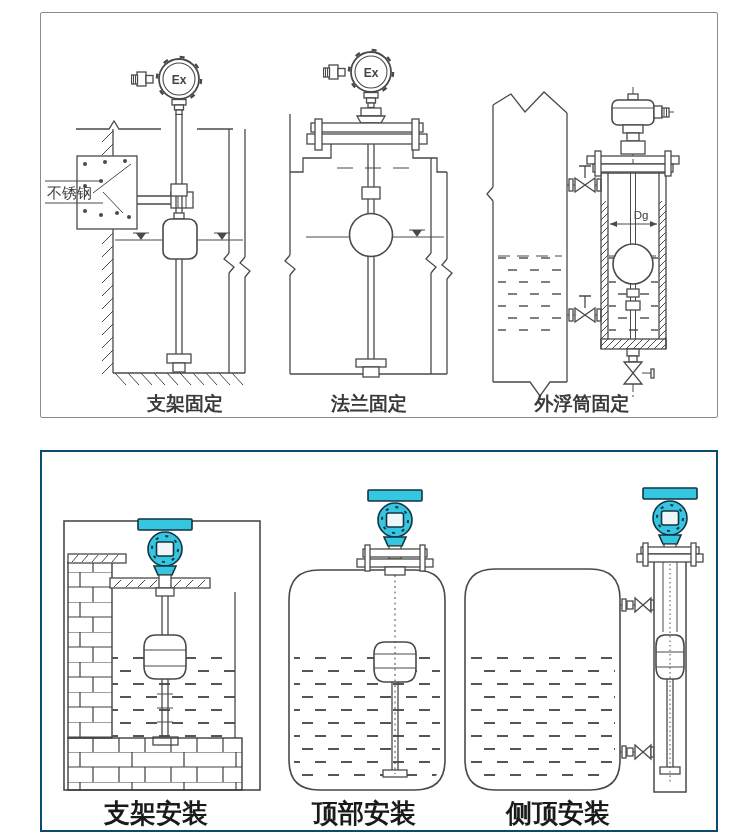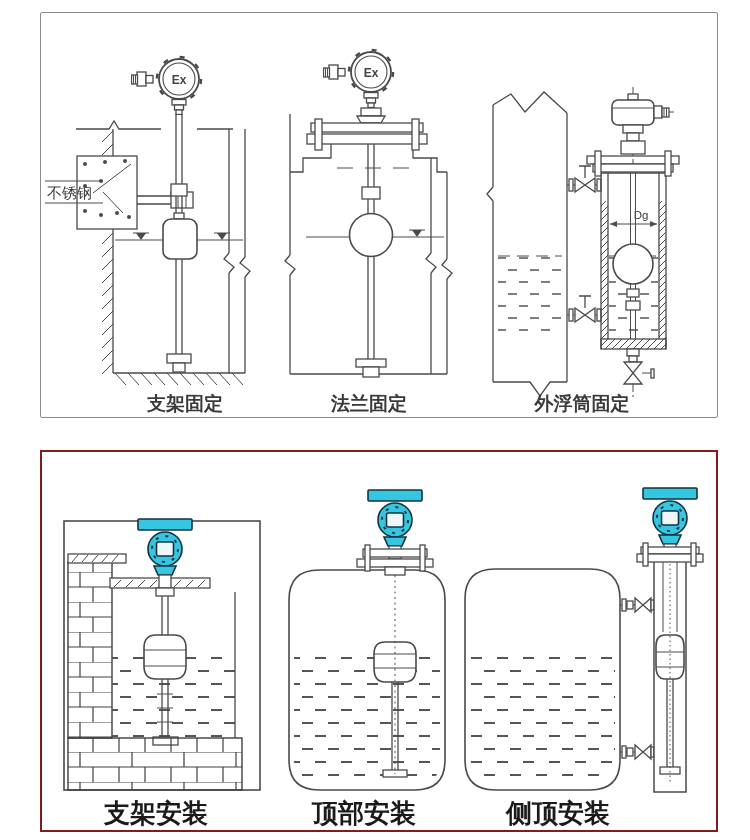--- a/index.html
+++ b/index.html
@@ -1,21 +1,21 @@
 <!DOCTYPE html>
 <html style="--teal: #35c6e2; --teal-dark: #14333f; --line: #4a4a4a; --caption: #1a1a1a;"><head>
 <meta charset="utf-8">
 <style>
   :root{ --teal:#35c6e2; --teal-dark:#14333f; --line:#4a4a4a; --caption:#1a1a1a; }
   html,body{margin:0;padding:0;background:#fff;}
   #stage{position:relative;width:750px;height:840px;background:#fff;overflow:hidden;
          font-family:"Liberation Sans","DejaVu Sans",sans-serif;padding-left:48px;}
   .panel{position:absolute;background:#fff;box-sizing:border-box;}
   #panel-top{left:40px;top:12px;width:678px;height:406px;border:1.5px solid #8a8a8a;border-radius:2px;}
-  #panel-bottom{left:40px;top:450px;width:678px;height:382px;border:2px solid #7f1d1d;}
+  #panel-bottom{left:40px;top:450px;width:678px;height:382px;border:2px solid #0c4a6e;}
   svg{display:block;}
   .ln{stroke:var(--line);fill:none;stroke-width:1.3;}
   .lt{stroke:var(--line);fill:none;stroke-width:1;}
   .wf{stroke:var(--line);fill:#fff;stroke-width:1.3;}
   .wf2{stroke:var(--line);fill:#fff;stroke-width:1.6;}
   .dk{fill:var(--line);stroke:none;}
   .teal{fill:var(--teal);stroke:var(--teal-dark);stroke-width:1.6;}
   .cap-top{fill:#3a3a3a;font-size:19px;font-weight:bold;text-anchor:middle;}
   .cap-bot{fill:var(--caption);font-size:26px;font-weight:bold;text-anchor:middle;}
   .small-label{fill:#3a3a3a;font-size:15px;}

